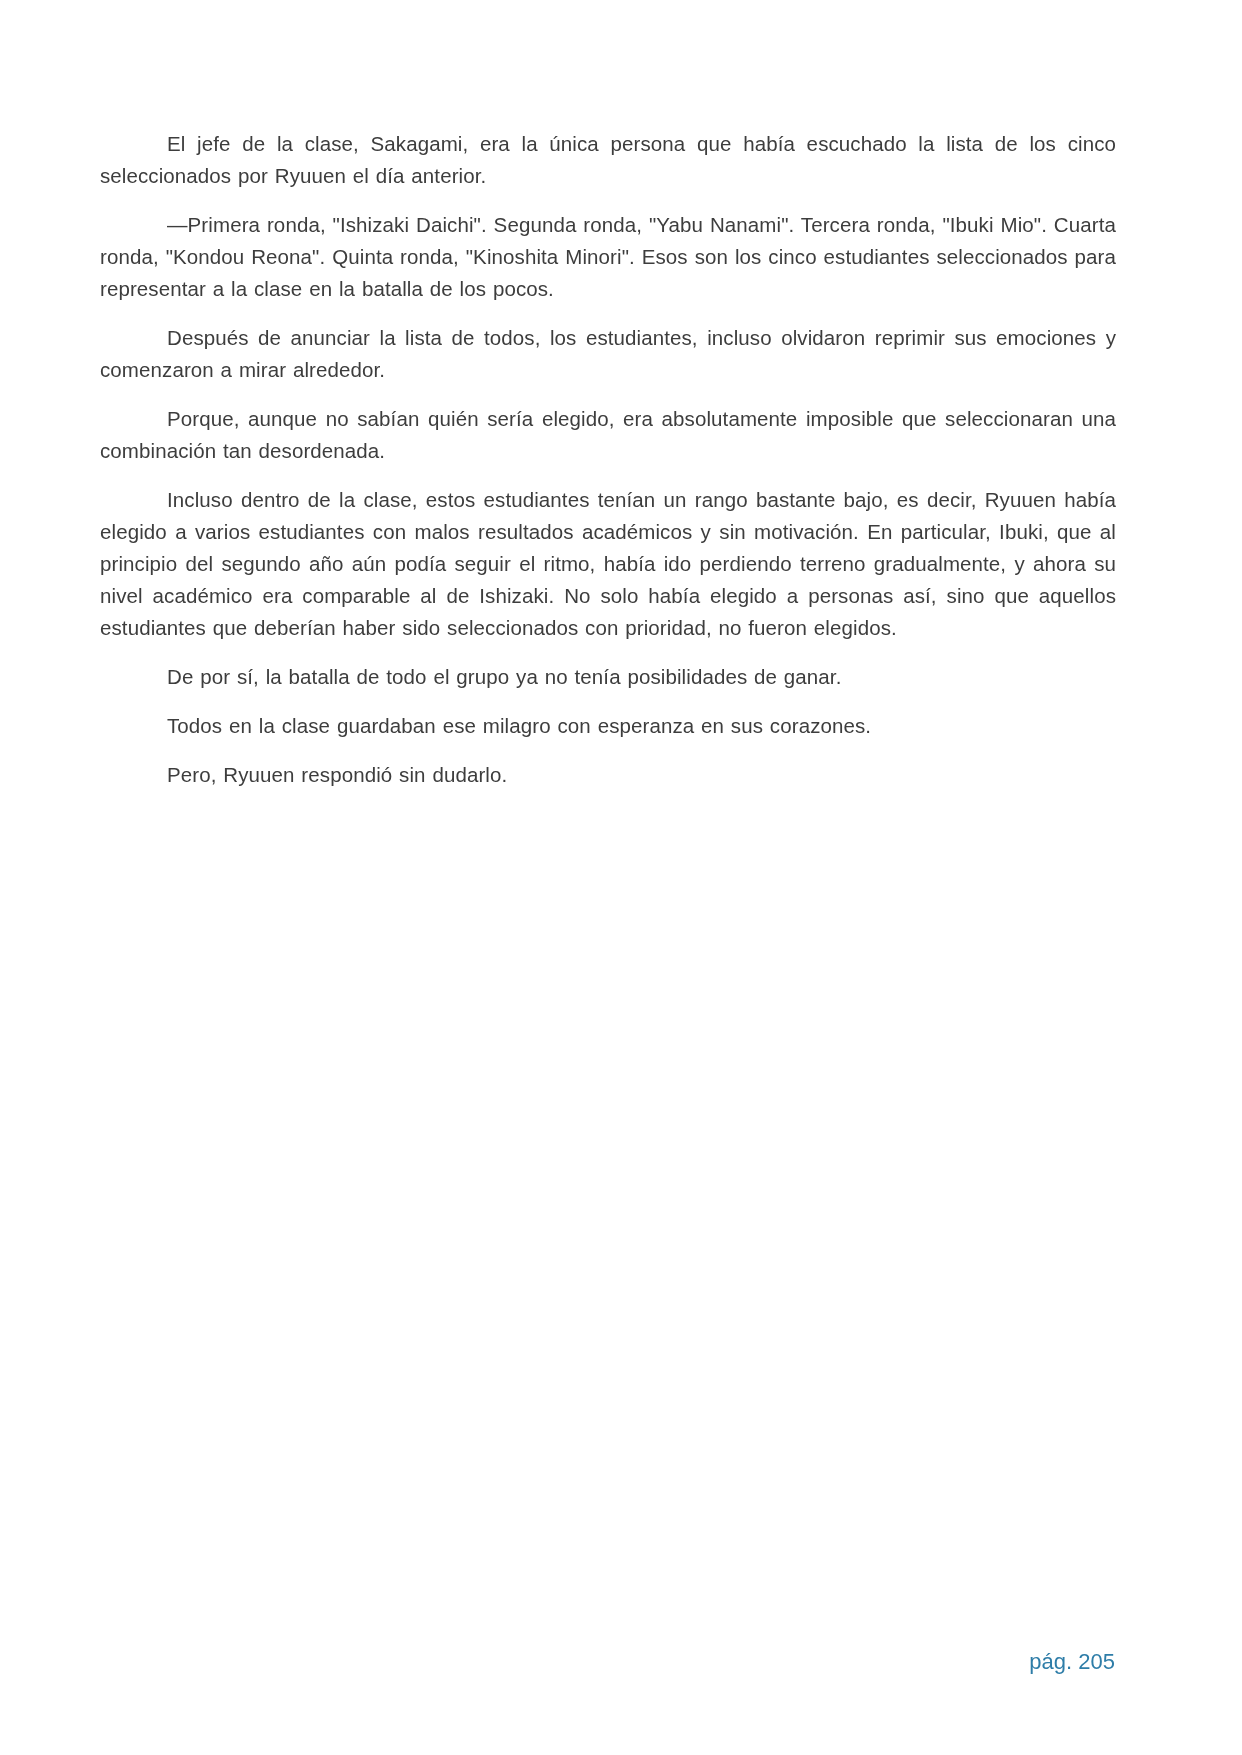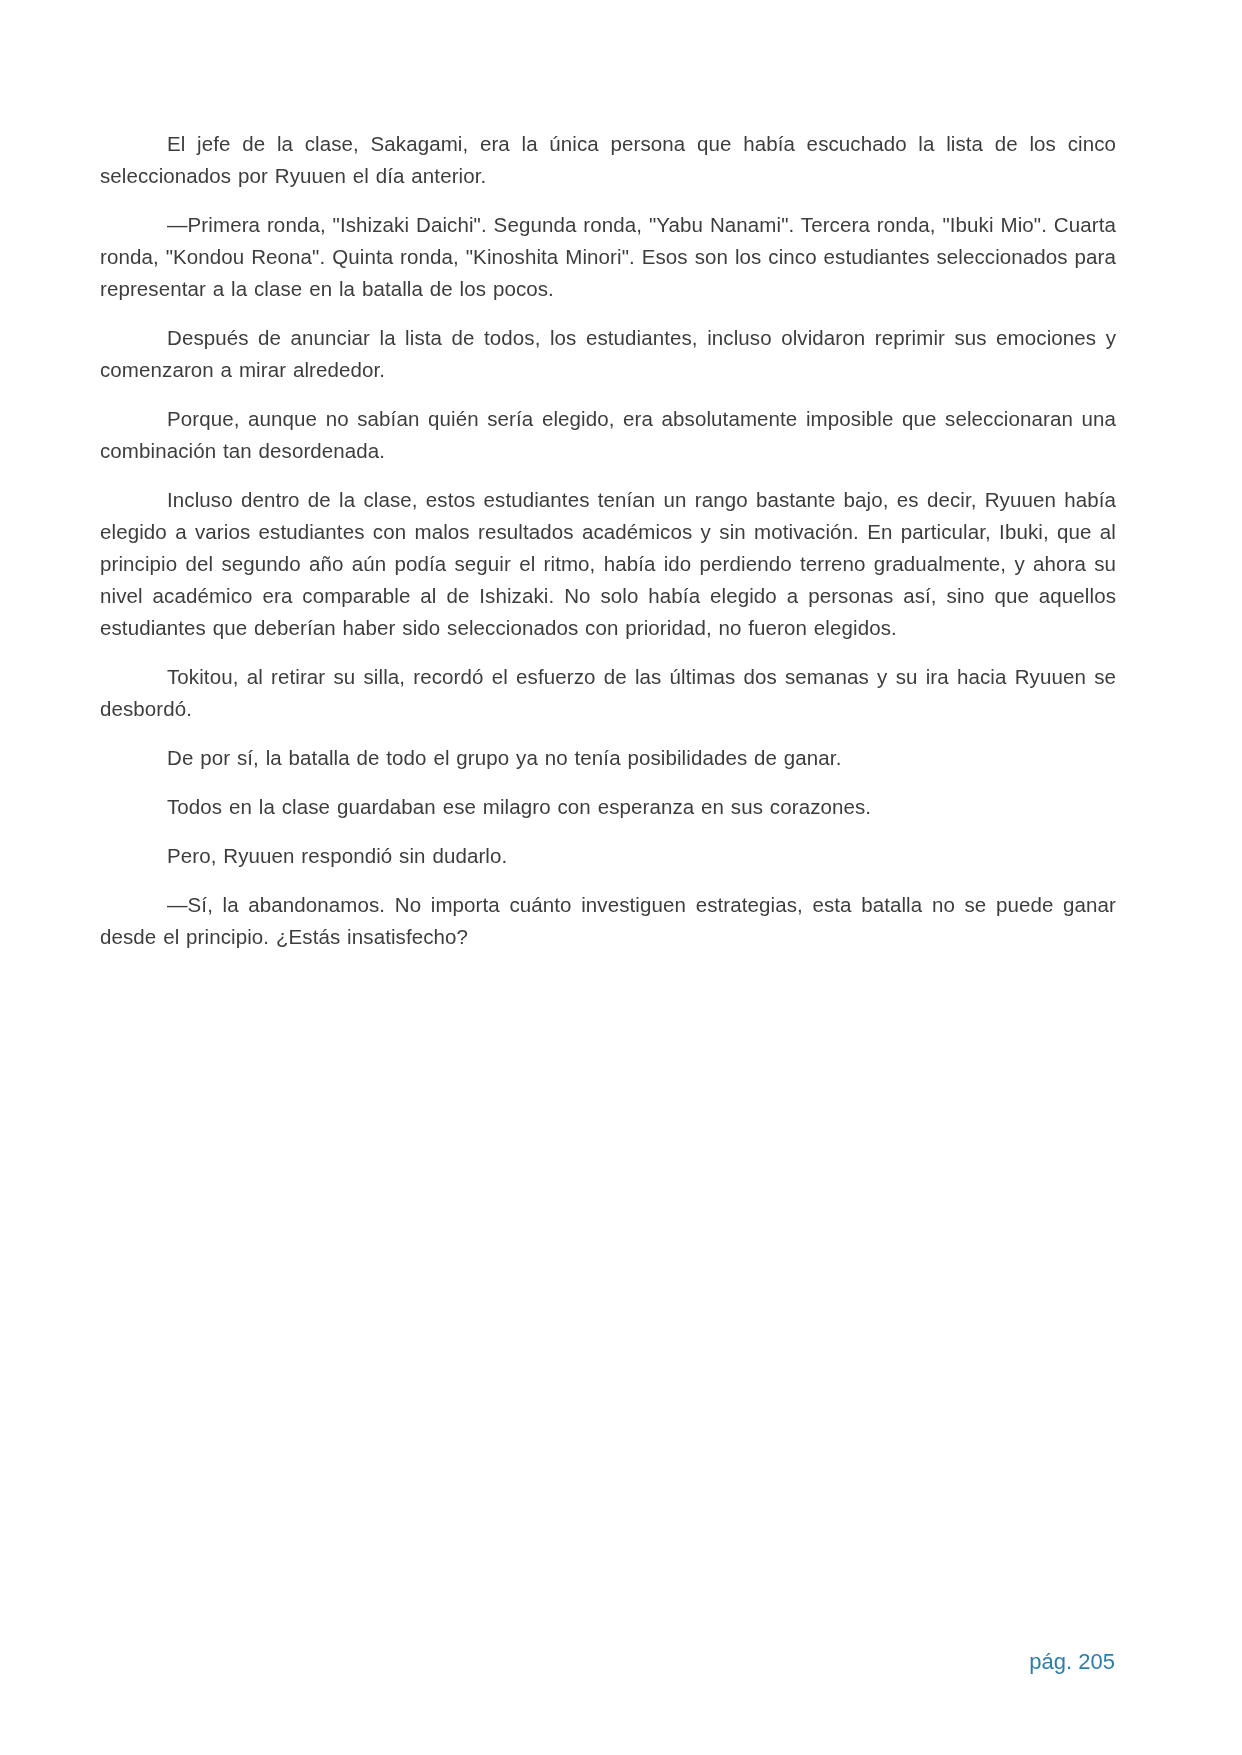--- a/index.html
+++ b/index.html
@@ -50,21 +50,19 @@
 </head>
 <body>
 
 <div class="page">
   <div class="content">
     <p>El jefe de la clase, Sakagami, era la única persona que había escuchado la lista de los cinco seleccionados por Ryuuen el día anterior.</p>
     <p>—Primera ronda, "Ishizaki Daichi". Segunda ronda, "Yabu Nanami". Tercera ronda, "Ibuki Mio". Cuarta ronda, "Kondou Reona". Quinta ronda, "Kinoshita Minori". Esos son los cinco estudiantes seleccionados para representar a la clase en la batalla de los pocos.</p>
     <p>Después de anunciar la lista de todos, los estudiantes, incluso olvidaron reprimir sus emociones y comenzaron a mirar alrededor.</p>
     <p>Porque, aunque no sabían quién sería elegido, era absolutamente imposible que seleccionaran una combinación tan desordenada.</p>
     <p>Incluso dentro de la clase, estos estudiantes tenían un rango bastante bajo, es decir, Ryuuen había elegido a varios estudiantes con malos resultados académicos y sin motivación. En particular, Ibuki, que al principio del segundo año aún podía seguir el ritmo, había ido perdiendo terreno gradualmente, y ahora su nivel académico era comparable al de Ishizaki. No solo había elegido a personas así, sino que aquellos estudiantes que deberían haber sido seleccionados con prioridad, no fueron elegidos.</p>
-    <p>Tokitou, al retirar su silla, recordó el esfuerzo de las últimas dos semanas y su ira hacia Ryuuen se desbordó.</p>
     <p>De por sí, la batalla de todo el grupo ya no tenía posibilidades de ganar.</p>
     <p>Todos en la clase guardaban ese milagro con esperanza en sus corazones.</p>
     <p>Pero, Ryuuen respondió sin dudarlo.</p>
-    <p>—Sí, la abandonamos. No importa cuánto investiguen estrategias, esta batalla no se puede ganar desde el principio. ¿Estás insatisfecho?</p>
     <p></p>
   </div>
   <div class="footer">pág. 205</div>
 </div>
 
 </body></html>

